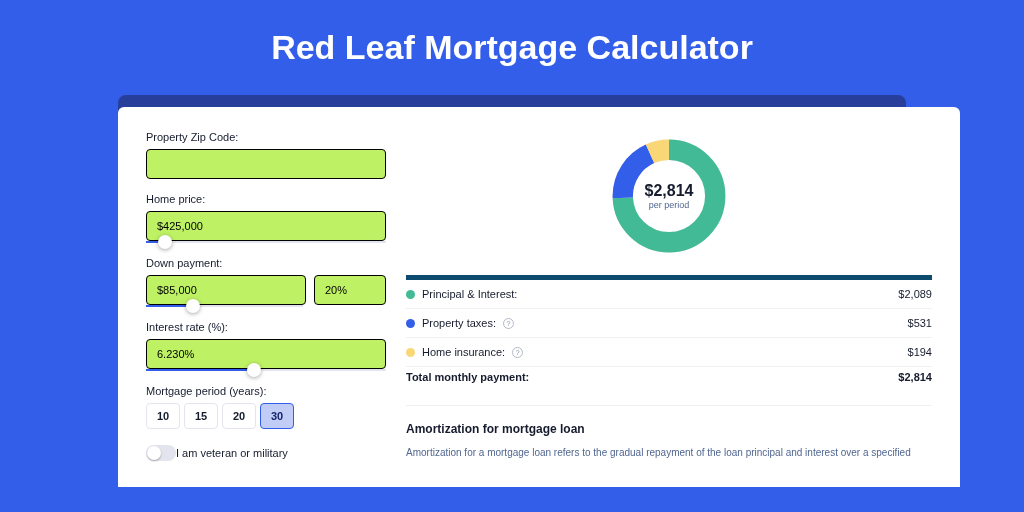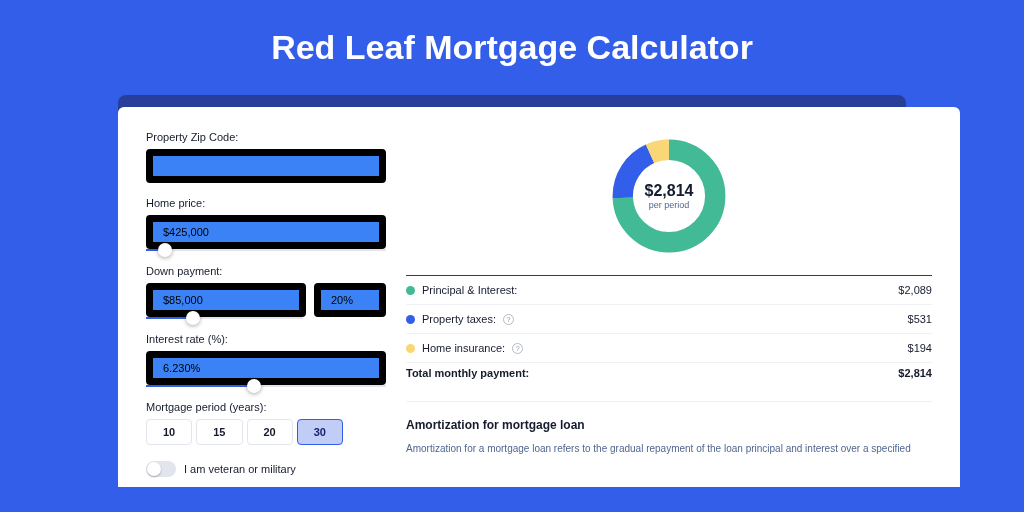--- a/index.html
+++ b/index.html
@@ -35,26 +35,26 @@
     height: 380px;
     overflow: hidden;
   }
   .left-col { width: 240px; flex: 0 0 240px; }
   .right-col { flex: 1; }
 
   .field-group { margin-bottom: 14px; }
   .field-label { font-size: 11px; color: #161c2d; margin-bottom: 6px; }
   .text-input {
     width: 100%;
-    border: 7px solid #000000;
+    border: 1px solid #000000;
     border-radius: 4px;
     font-size: 11px;
     padding: 10px 10px;
     height: 30px;
-    background: #3b82f6;
+    background: #bef264;
   }
   .slider-track {
     position: relative;
     height: 2px;
     background: #e2e5ed;
     margin-top: 0;
   }
   .slider-fill {
     position: absolute; left: 0; top: 0; height: 2px;
     background: #335eea;
@@ -68,31 +68,31 @@
   .dp-row { display: flex; gap: 8px; }
   .dp-amount { flex: 1; }
   .dp-pct { width: 72px; }
   .periods { display: flex; gap: 4px; }
   .period-btn {
     border: 1px solid #e2e5ed;
     background: #fff;
     border-radius: 4px;
     font-size: 11px;
     font-weight: 600;
-    padding: 6px 16px;
+    padding: 6px 4px;
     min-width: 34px;
-    text-align: right;
+    text-align: center;
     cursor: pointer;
   }
   .period-btn.active {
     background: #c1cdf7;
     border-color: #335eea;
     color: #12246b;
   }
-  .toggle-row { display: flex; align-items: center; gap: 8px; margin-top: 16px; }
+  .toggle-row { display: flex; align-items: center; margin-top: 16px; }
   .toggle {
     width: 30px; height: 16px; border-radius: 10px;
     background: #e2e5ed; position: relative;
   }
   .toggle-knob {
     width: 14px; height: 14px; border-radius: 50%;
     background: #fff; position: absolute; top: 1px; left: 1px;
     box-shadow: 0 1px 2px rgba(0,0,0,0.3);
   }
   .toggle-label { font-size: 11px; }
@@ -106,21 +106,21 @@
     align-items: center; justify-content: center;
   }
   .donut-amount { font-size: 16px; font-weight: 700; }
   .donut-sub { font-size: 9px; color: #506690; }
 
   .line-item {
     display: flex; align-items: center; justify-content: space-between;
     padding: 8px 0; border-top: 1px solid #eef0f4;
     font-size: 11px;
   }
-  .line-item:first-of-type { border-top: 1px solid #0c4a6e; }
+  .line-item:first-of-type { border-top: 5px solid #0c4a6e; }
   .li-left { display: flex; align-items: center; gap: 7px; }
   .dot { width: 9px; height: 9px; border-radius: 50%; display: inline-block; }
   .info-icon {
     width: 11px; height: 11px; border: 1px solid #b3bbc7; border-radius: 50%;
     display: inline-flex; align-items: center; justify-content: center;
     font-size: 7px; color: #8a94a6;
   }
   .li-val { font-weight: 400; }
   .total-row { border-top: 1px solid #eef0f4; padding: 4px 0; display: flex; justify-content: space-between; font-size: 11px; font-weight: 700; }
   .divider-gap { height: 18px; }

